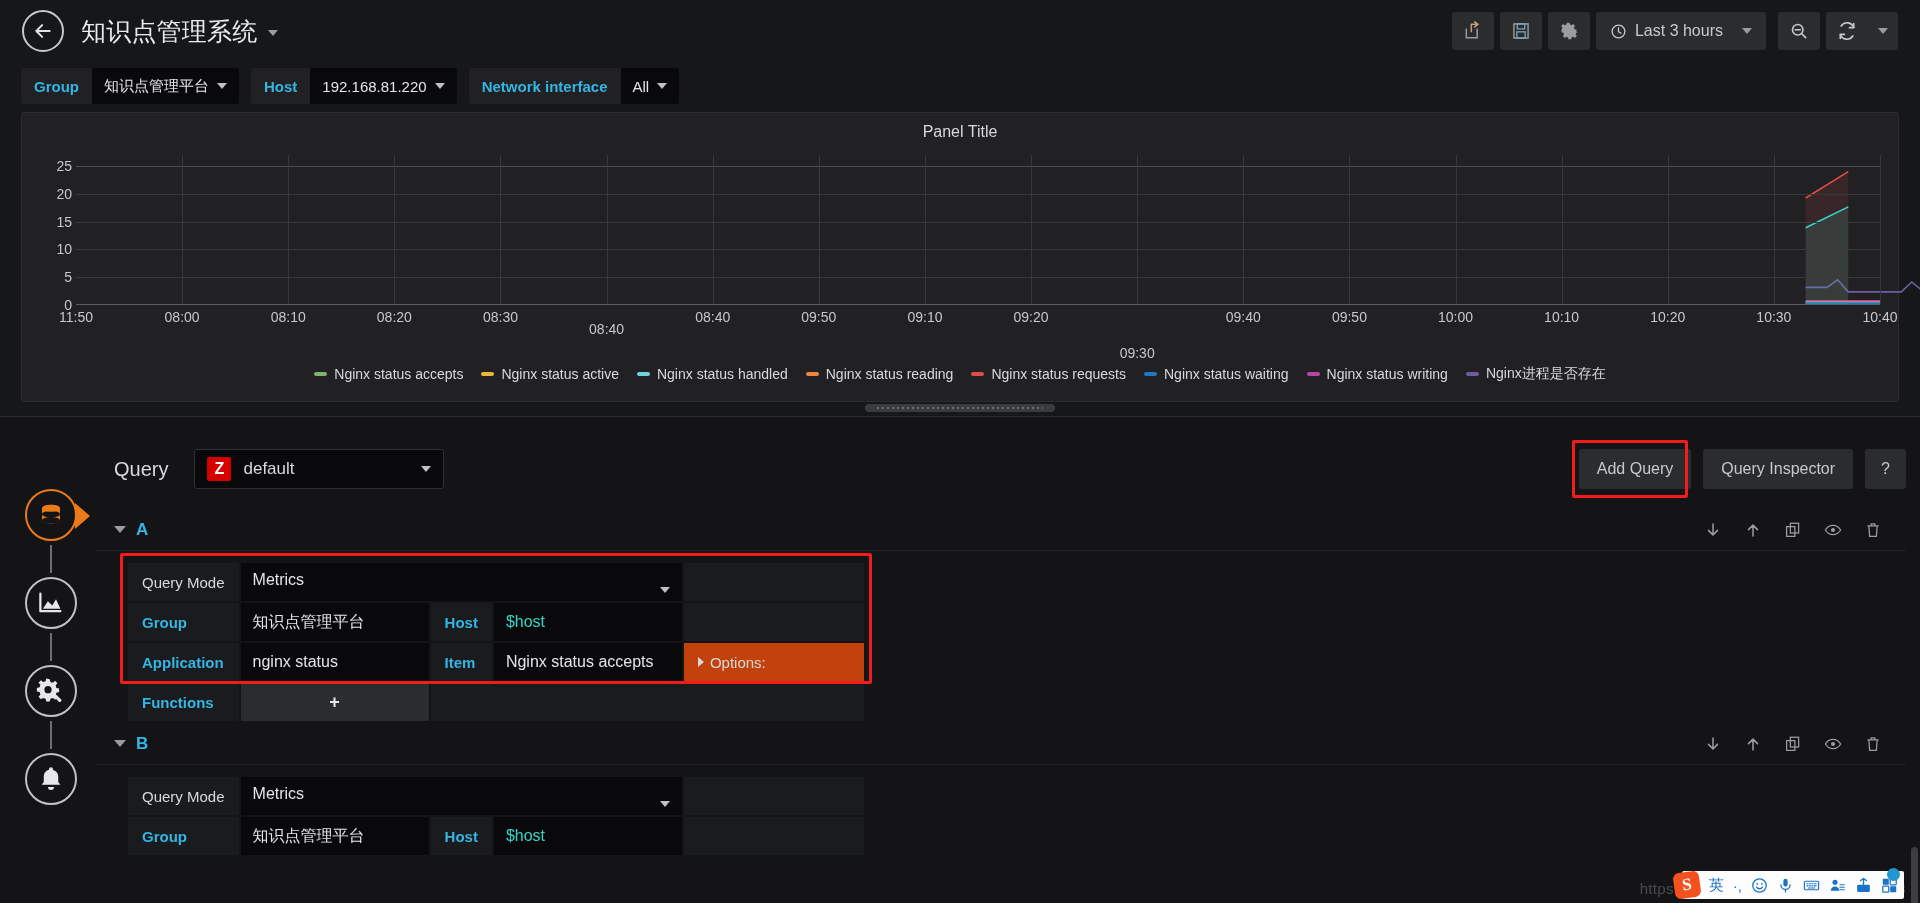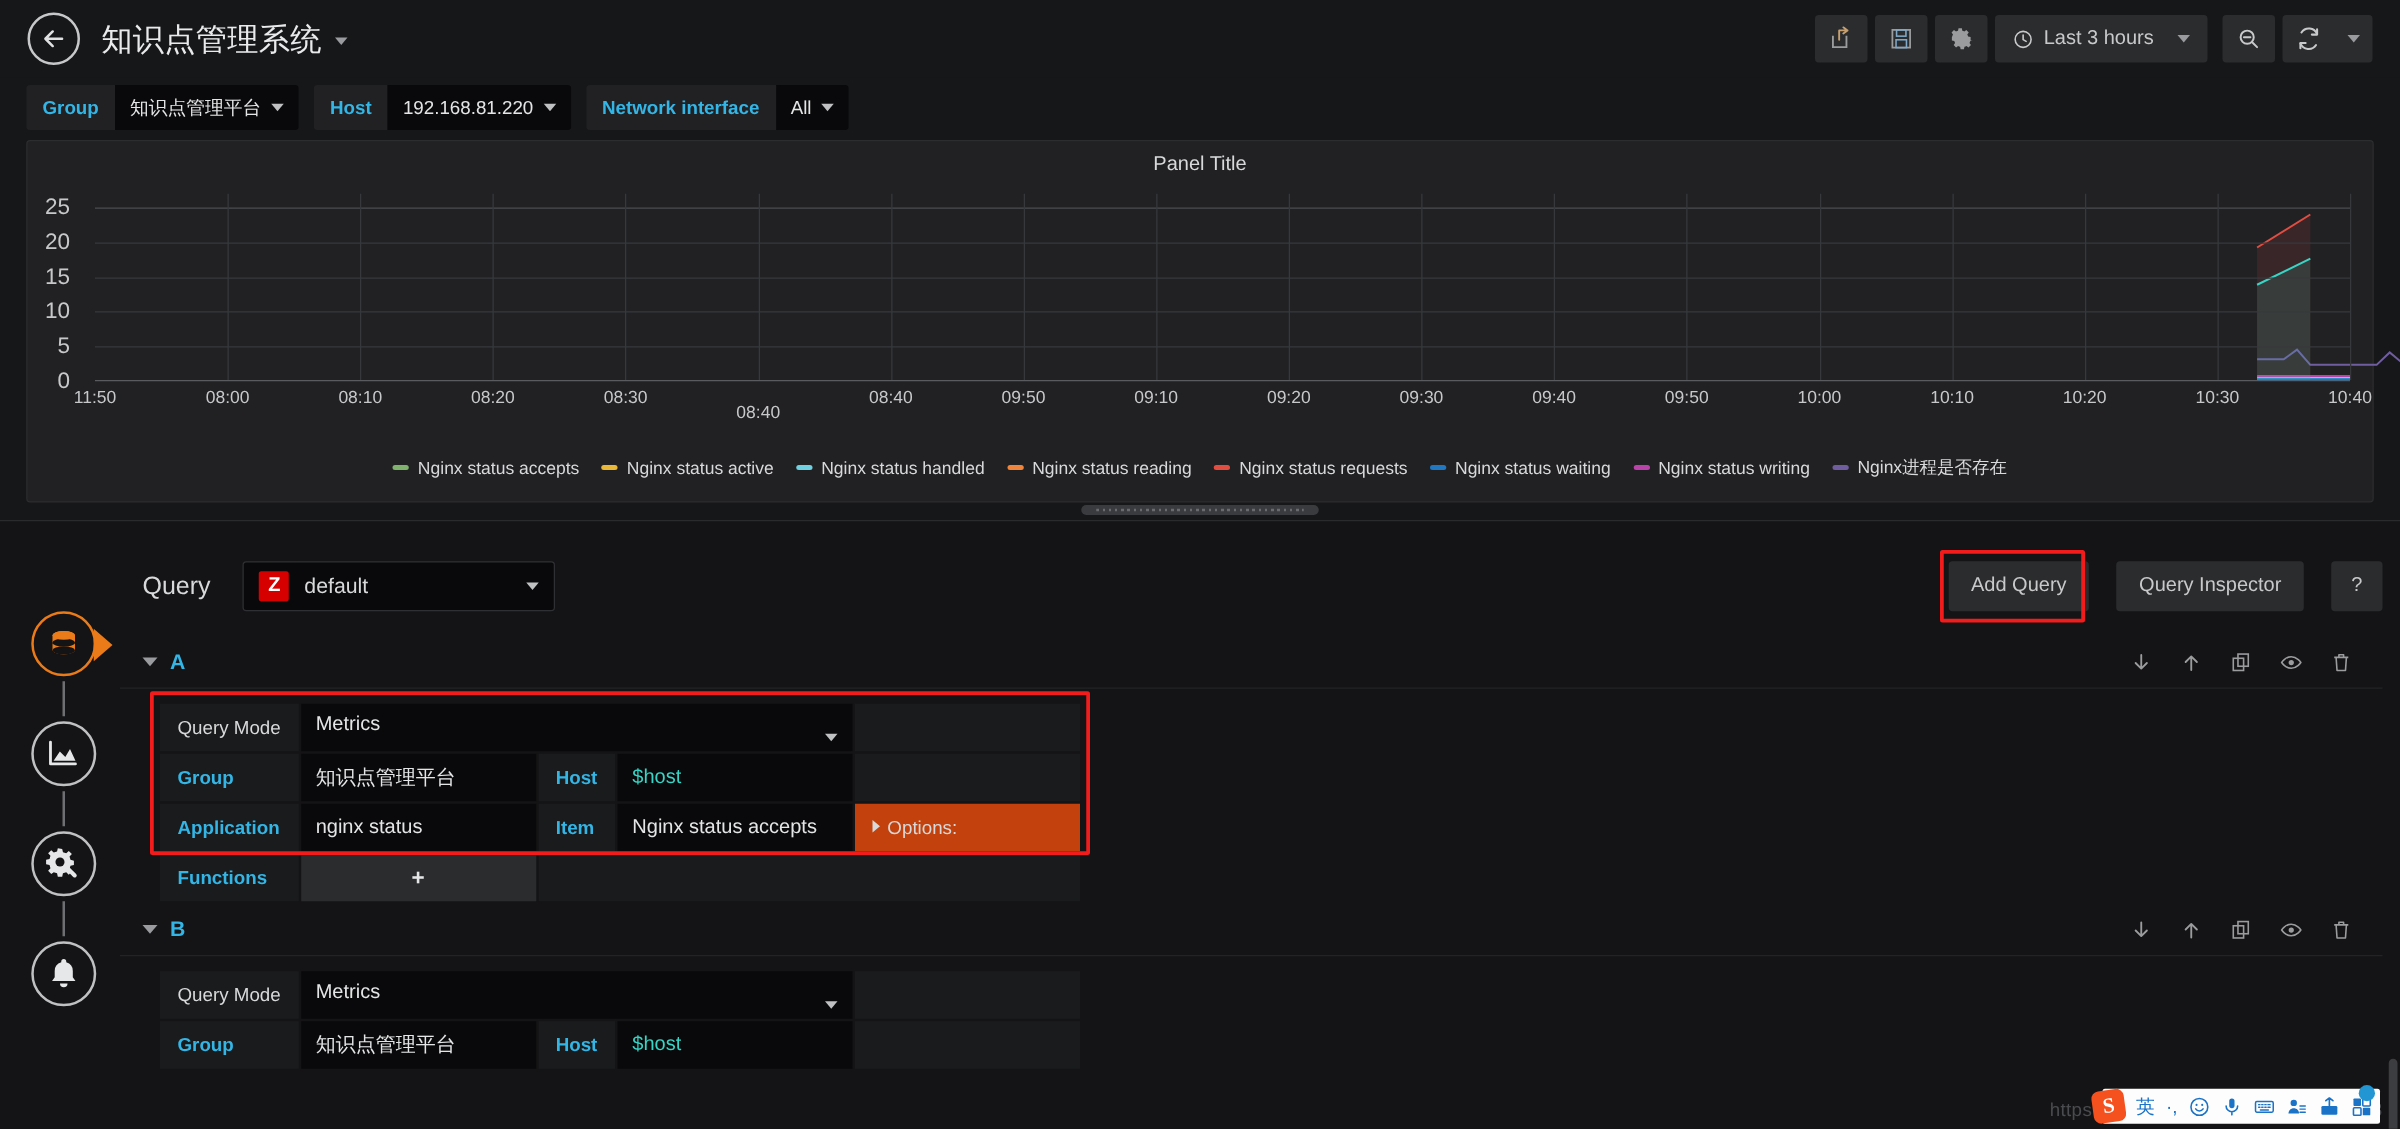--- a/index.html
+++ b/index.html
@@ -69,21 +69,21 @@
   .panel {
     position: absolute; top: 112px; left: 21px; width: 1878px; height: 290px;
     background: #212124; border: 1px solid #2c2d2f; border-radius: 3px;
   }
   .panel-title {
     text-align: center; font-size: 16px; color: #d8d9da; padding-top: 10px; font-weight: 500;
   }
   .plot-wrap { position: relative; margin: 14px 10px 0 10px; height: 150px; }
   .yaxis { position: absolute; left: 0; top: 0; width: 40px; height: 150px; }
   .ytick {
-    position: absolute; right: 16px; font-size: 18px; color: #c7c8ca;
+    position: absolute; right: 0; font-size: 14px; color: #c7c8ca;
     transform: translateY(-50%); white-space: nowrap;
   }
   .grid {
     position: absolute; left: 44px; right: 8px; top: 0; height: 150px;
     border-bottom: 1px solid #5a5b5e;
   }
   .hline { position: absolute; left: 0; right: 0; height: 1px; background: #37383b; }
   .hline.top { background: #4b4c4f; }
   .vline { position: absolute; top: 0; bottom: 0; width: 1px; background: #37383b; }
   .xaxis { position: absolute; left: 44px; right: 8px; top: 152px; height: 24px; }
@@ -140,21 +140,21 @@
     width: 250px; height: 40px; background: #09090b; border: 1px solid #2f3033;
     border-radius: 3px; display: flex; align-items: center; padding: 0 12px; gap: 12px;
     cursor: pointer; font-size: 17px; color: #d8d9da;
   }
   .ds-badge {
     width: 24px; height: 24px; background: #d60000; color: #fff; border-radius: 2px;
     font-size: 16px; font-weight: bold; display: flex; align-items: center; justify-content: center;
   }
   .ds-picker .caret-d { margin-left: auto; border-top-color: #c0c1c3; vertical-align: 0; }
 
-  .q-header-right { margin-left: auto; display: flex; align-items: flex-start; gap: 22px; position: relative; }
+  .q-header-right { margin-left: auto; display: flex; align-items: flex-start; gap: 12px; position: relative; }
   .txt-btn {
     height: 40px; background: #2b2c2e; border-radius: 3px; color: #c8c9ca;
     font-size: 16px; display: flex; align-items: center; padding: 0 18px; cursor: pointer;
   }
   .txt-btn.help { padding: 0 16px; }
   .annot-box {
     position: absolute; border: 3px solid #f21c1c; border-radius: 2px; pointer-events: none;
   }
   .annot-addquery { left: -7px; top: -9px; width: 116px; height: 58px; }
 
@@ -365,21 +365,21 @@
           <div class="xtick" style="left: 0%;">11:50</div>
           <div class="xtick" style="left: 5.88235%;">08:00</div>
           <div class="xtick" style="left: 11.7647%;">08:10</div>
           <div class="xtick" style="left: 17.6471%;">08:20</div>
           <div class="xtick" style="left: 23.5294%;">08:30</div>
           <div class="xtick" style="left: 29.4118%; margin-top: 12px;">08:40</div>
           <div class="xtick" style="left: 35.2941%;">08:40</div>
           <div class="xtick" style="left: 41.1765%;">09:50</div>
           <div class="xtick" style="left: 47.0588%;">09:10</div>
           <div class="xtick" style="left: 52.9412%;">09:20</div>
-          <div class="xtick" style="left: 58.8235%;">09:30</div>
+          <div class="xtick" style="left: 58.8235%; margin-top: 36px;">09:30</div>
           <div class="xtick" style="left: 64.7059%;">09:40</div>
           <div class="xtick" style="left: 70.5882%;">09:50</div>
           <div class="xtick" style="left: 76.4706%;">10:00</div>
           <div class="xtick" style="left: 82.3529%;">10:10</div>
           <div class="xtick" style="left: 88.2353%;">10:20</div>
           <div class="xtick" style="left: 94.1176%;">10:30</div>
           <div class="xtick" style="left: 100%;">10:40</div>
         </div>
     </div>
     <div class="legend" id="legend">

